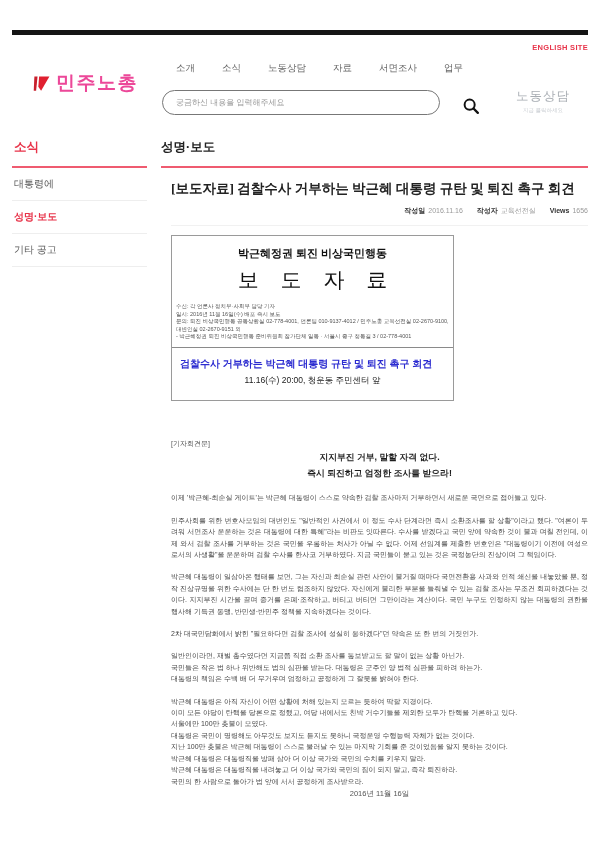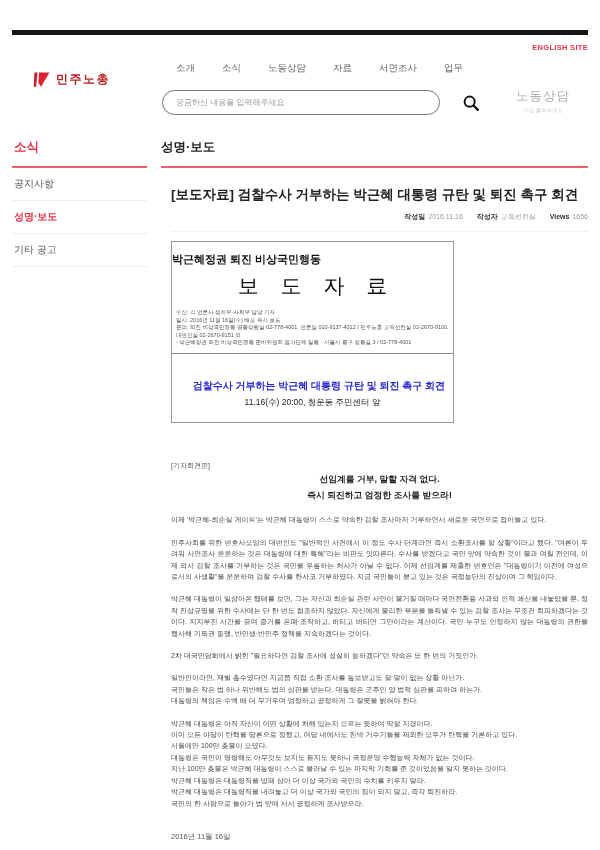--- a/index.html
+++ b/index.html
@@ -8,64 +8,64 @@
   .page { padding:0 12px; }
 
   
   .topbar { margin-top:30px; height:5px; background:#151515; }
   .english-site { text-align:right; color:#e8344a; font-size:7.5px; font-weight:bold; margin-top:8px; letter-spacing:.3px; cursor:pointer; }
 
   
   .header { display:flex; align-items:flex-start; margin-top:4px; }
   .logo { width:150px; padding:14px 0 0 20px; display:flex; align-items:center; gap:5px; cursor:pointer; }
   .logo-icon { width:19px; height:19px; flex:0 0 auto; }
-  .logo-text { font-size:12px; font-weight:800; color:#b91c1c; letter-spacing:1.5px; white-space:nowrap; }
+  .logo-text { font-size:19px; font-weight:800; color:#ec4899; letter-spacing:1.5px; white-space:nowrap; }
   .header-center { flex:1; }
   .nav { display:flex; gap:27px; font-size:9.5px; color:#666; padding:6px 0 15px 14px;align-items:flex-end; }
   .nav-item { cursor:pointer; white-space:nowrap; }
-  .search-row { display:flex; align-items:center; gap:22px; }
+  .search-row { display:flex; align-items:flex-end; gap:22px; }
   .search-pill { width:278px; height:25px; border:1.4px solid #777; border-radius:13px; display:flex; align-items:center; padding-left:13px; }
   .search-pill input { border:none; outline:none; width:240px; font-size:8px; color:#555; font-family:inherit; background:transparent; }
   .search-pill input::placeholder { color:#999; }
   .search-btn { width:18px; height:18px; cursor:pointer; }
   .labor-consult { width:90px; text-align:center; padding-top:32px; cursor:pointer; }
   .labor-consult .lc-title { font-size:12.5px; color:#a8adb3; letter-spacing:1px; }
   .labor-consult .lc-sub { font-size:5.5px; color:#c9cdd2; margin-top:2px; }
 
   
   .content { display:flex; margin-top:24px; }
   .sidebar { width:135px; margin-right:14px; flex:0 0 auto; }
   .sidebar-title { color:#e8344a; font-weight:bold; font-size:12.5px; padding:0 2px 10px; border-bottom:2px solid #ef5b70; }
   .sidebar-item { font-size:10px; color:#555; padding:9px 2px; border-bottom:1px solid #eee; cursor:pointer; }
   .sidebar-item.active { color:#e8344a; font-weight:bold; }
 
   .main { flex:1; min-width:0; }
   .section-title { font-size:12.5px; font-weight:bold; color:#222; padding-bottom:10px; border-bottom:2px solid #ef5b70; }
   .post { padding-left:10px; }
-  .post-title { font-size:13.5px; font-weight:bold; color:#222; margin-top:18px; line-height:17px; }
+  .post-title { font-size:13.5px; font-weight:bold; color:#222; margin-top:12px; line-height:17px;font-family:Liberation Serif, serif; }
   .meta { text-align:right; font-size:7px; color:#999; margin-top:9px; padding-bottom:9px; border-bottom:1px solid #f1f1f1; }
   .meta b { color:#333; margin-left:12px; margin-right:3px; font-size:7px; }
 
   
   .doc-box { width:283px; border:1px solid #9a9a9a; margin-top:9px; background:#fff; }
-  .doc-org { text-align:left; font-size:11px; font-weight:bold; color:#111; margin-top:10px; }
+  .doc-org { text-align:center; font-size:11px; font-weight:bold; color:#111; margin-top:10px; }
   .doc-type { text-align:center; font-size:21px; letter-spacing:8px; color:#111; margin:5px 0 9px; padding-left:8px; }
   .doc-info { font-size:5.5px; color:#555; line-height:7.6px; padding:0 4px 6px; text-align:left; }
   .doc-sep { border-top:1px solid #8a8a8a; }
-  .doc-title { text-align:right; color:#2b2bd0; font-weight:bold; font-size:10px; margin-top:25px; padding:0 8px; }
+  .doc-title { text-align:left; color:#2b2bd0; font-weight:bold; font-size:10px; margin-top:9px; padding:0 8px; }
   .doc-schedule { text-align:center; font-size:8.5px; color:#222; margin:4px 0 13px; }
 
   
   .body-text { margin-top:37px; font-size:7px; color:#444; line-height:11.4px; text-align:justify; }
   .presser-label { color:#555; text-align:left; }
   .headline { text-align:center; font-weight:bold; font-size:8.8px; color:#1d1d1d; line-height:15.5px; margin-top:1px; }
   .para { margin-top:11px; }
   .line-block { margin-top:11px; }
   .line-block div { text-align:left; }
-  .footer-date { font-size:7.5px; color:#555; margin-top:22px; }
+  .footer-date { text-align:center; font-size:7.5px; color:#555; margin-top:1px; }
 </style>
 </head>
 <body>
 
 <div class="page">
 
   <div class="topbar"></div>
   <div class="english-site">ENGLISH SITE</div>
 
   <div class="header">
@@ -98,21 +98,21 @@
     <div class="labor-consult">
       <div class="lc-title">노동상담</div>
       <div class="lc-sub">지금 클릭하세요</div>
     </div>
   </div>
 
   <div class="content">
 
     <aside class="sidebar">
       <div class="sidebar-title">소식</div>
-      <div class="sidebar-item">공지사항</div>
+      <div class="sidebar-item">대통령에</div>
       <div class="sidebar-item active">성명·보도</div>
       <div class="sidebar-item">기타 공고</div>
     </aside>
 
     <main class="main">
       <div class="section-title">성명·보도</div>
 
       <div class="post">
         <h1 class="post-title">[보도자료] 검찰수사 거부하는 박근혜 대통령 규탄 및 퇴진 촉구 회견</h1>
 
@@ -132,21 +132,21 @@
             <div>- 박근혜정권 퇴진 비상국민행동 준비위원회 참가단체 일동 · 서울시 중구 정동길 3 / 02-778-4001</div>
           </div>
           <div class="doc-sep"></div>
           <div class="doc-title">검찰수사 거부하는 박근혜 대통령 규탄 및 퇴진 촉구 회견</div>
           <div class="doc-schedule">11.16(수) 20:00, 청운동 주민센터 앞</div>
         </div>
 
         <div class="body-text">
           <div class="presser-label">[기자회견문]</div>
           <div class="headline">
-            <div>선임계를 거부, 말할 자격 없다.</div>
+            <div>지지부진 거부, 말할 자격 없다.</div>
             <div>즉시 퇴진하고 엄정한 조사를 받으라!</div>
           </div>
           <p class="para">이제 '박근혜-최순실 게이트'는 박근혜 대통령이 스스로 약속한 검찰 조사마저 거부하면서 새로운 국면으로 접어들고 있다.</p>
           <p class="para">민주사회를 위한 변호사모임의 대변인도 "일반적인 사건에서 이 정도 수사 단계라면 즉시 소환조사를 할 상황"이라고 했다. "여론이 두려워 서면조사 운운하는 것은 대통령에 대한 특혜"라는 비판도 잇따른다. 수사를 받겠다고 국민 앞에 약속한 것이 불과 며칠 전인데, 이제 와서 검찰 조사를 거부하는 것은 국민을 우롱하는 처사가 아닐 수 없다. 어제 선임계를 제출한 변호인은 "대통령이기 이전에 여성으로서의 사생활"을 운운하며 검찰 수사를 한사코 거부하였다. 지금 국민들이 묻고 있는 것은 국정농단의 진상이며 그 책임이다.</p>
           <p class="para">박근혜 대통령이 일삼아온 행태를 보면, 그는 자신과 최순실 관련 사안이 불거질 때마다 국면전환용 사과와 인적 쇄신을 내놓았을 뿐, 정작 진상규명을 위한 수사에는 단 한 번도 협조하지 않았다. 자신에게 불리한 부분을 들춰낼 수 있는 검찰 조사는 무조건 회피하겠다는 것이다. 지지부진 시간을 끌며 증거를 은폐·조작하고, 버티고 버티면 그만이라는 계산이다. 국민 누구도 인정하지 않는 대통령의 권한을 행사해 기득권 동맹, 반민생·반민주 정책을 지속하겠다는 것이다.</p>
           <p class="para">2차 대국민담화에서 밝힌 "필요하다면 검찰 조사에 성실히 응하겠다"던 약속은 또 한 번의 거짓인가.</p>
           <div class="line-block">
             <div>일반인이라면, 재벌 총수였다면 지금쯤 직접 소환 조사를 통보받고도 할 말이 없는 상황 아닌가.</div>
             <div>국민들은 작은 법 하나 위반해도 법의 심판을 받는다. 대통령은 군주인 양 법적 심판을 피하려 하는가.</div>
             <div>대통령의 책임은 수백 배 더 무거우며 엄정하고 공정하게 그 잘못을 밝혀야 한다.</div>

